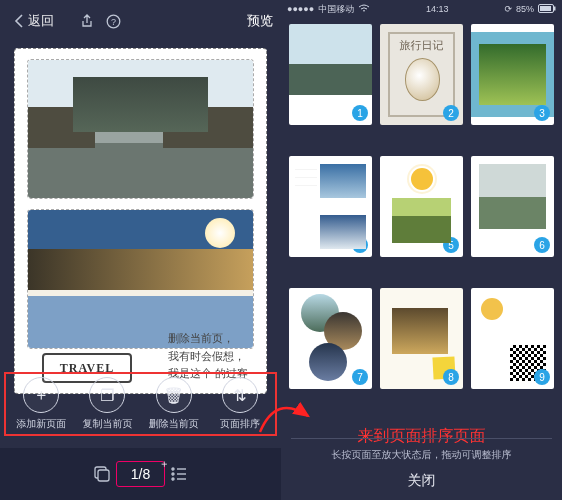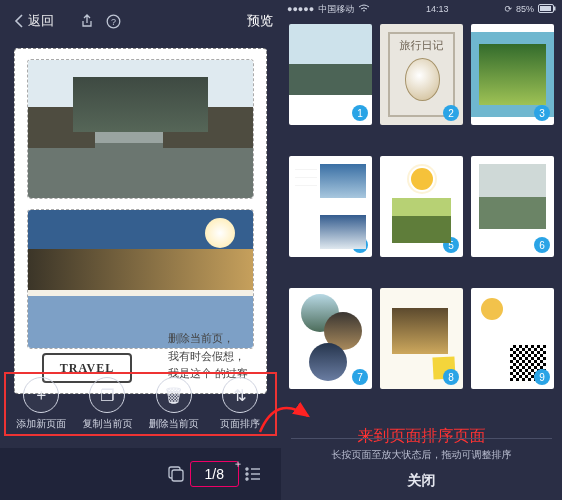--- a/index.html
+++ b/index.html
@@ -21,21 +21,21 @@
   .img-snow::before{content:"";position:absolute;right:8%;top:6%;width:30px;height:30px;border-radius:50%;background:radial-gradient(circle,#fff,#ffe9a6);}
   .travel-banner{position:absolute;left:12px;bottom:10px;width:86px;height:26px;border:2px solid #444;border-radius:4px;background:#fff;display:flex;align-items:center;justify-content:center;font-family:cursive;font-weight:bold;font-size:12px;color:#333;letter-spacing:1px;margin-left:15px;}
   .caption-area{position:absolute;right:18px;bottom:10px;text-align:left;font-size:11px;color:#444;line-height:1.6;}
   
   .toolbar-wrap{position:absolute;left:4px;right:4px;bottom:64px;border:2px solid #e33;padding:3px 2px;}
   .toolbar{display:flex;justify-content:space-around;}
   .tbtn{display:flex;flex-direction:column;align-items:center;width:60px;}
   .tcirc{width:34px;height:34px;border:1.4px solid #cfd3e0;border-radius:50%;display:flex;align-items:center;justify-content:center;font-size:16px;color:#e6e8f0;background:rgba(255,255,255,0.04);}
   .tlbl{font-size:10px;margin-top:4px;color:#cfd3e0;}
   
-  .bbar{position:absolute;left:0;right:0;bottom:0;height:52px;background:#20243a;display:flex;align-items:center;justify-content:flex-end;padding:0 14px;box-sizing:border-box;}
+  .bbar{position:absolute;left:0;right:0;bottom:0;height:52px;background:#20243a;display:flex;align-items:center;justify-content:center;padding:0 14px;box-sizing:border-box;}
   .bbtn{width:28px;height:28px;display:flex;align-items:center;justify-content:center;opacity:.9;}
   .page-ind{padding:4px 14px;border:1px solid #e06;border-radius:3px;font-size:14px;position:relative;}
   .page-ind .plus{position:absolute;top:-5px;right:-5px;font-size:10px;color:#e6e8f0;}
   
   .r-status{height:16px;display:flex;align-items:center;justify-content:space-between;padding:1px 6px;font-size:9px;color:#cfd3e0;background:#2a2e45;}
   .r-status .sg{display:flex;align-items:center;gap:4px;}
   .grid{padding:6px 8px 2px 8px;display:grid;grid-template-columns:repeat(3,1fr);gap:8px;height:396px;box-sizing:border-box;position:relative;}
   .thumb{position:relative;width:100%;height:101px;background:#fff;border-radius:2px;overflow:hidden;}
   .tnum{position:absolute;right:4px;bottom:4px;width:16px;height:16px;border-radius:50%;background:#2aa4e6;color:#fff;font-size:10px;display:flex;align-items:center;justify-content:center;}
   
@@ -65,21 +65,21 @@
   .th8 .note{position:absolute;right:8px;bottom:10px;width:22px;height:22px;background:#f4d53b;transform:rotate(-3deg);}
   .th9{background:#fff;}
   .th9 .ic1{position:absolute;left:10px;top:10px;width:22px;height:22px;border-radius:50%;background:#f2c24b;}
   .th9 .qr{position:absolute;right:8px;bottom:8px;width:36px;height:36px;background:
     repeating-linear-gradient(0deg,#000 0 3px,#fff 3px 6px),
     repeating-linear-gradient(90deg,#000 0 3px,#fff 3px 6px);background-blend-mode:difference;}
   .hint-a{position:absolute;top:114px;left:0;right:0;text-align:center;color:#f33;font-size:16px;font-weight:500;text-shadow:0 0 3px #fff;z-index:5;}
   .hint-b{text-align:center;color:#f33;font-size:16px;font-weight:500;margin-top:12px;font-family:Liberation Mono, monospace;}
   .r-foot{position:absolute;left:10px;right:10px;bottom:10px;border-top:1px solid #4a4f68;text-align:center;padding-top:9px;}
   .r-hint{font-size:10px;color:#b9bdd0;}
-  .r-close{font-size:14px;color:#e6e8f0;margin-top:10px;font-weight:bold;}
+  .r-close{font-size:14px;color:#e6e8f0;margin-top:10px;}
   .arrow{position:absolute;left:256px;top:384px;z-index:20;}
   .arrow svg{overflow:visible;}
 </style>
 </head>
 <body>
 
 <div class="stage">
 
   <div class="phone">
     <div class="l-top">

